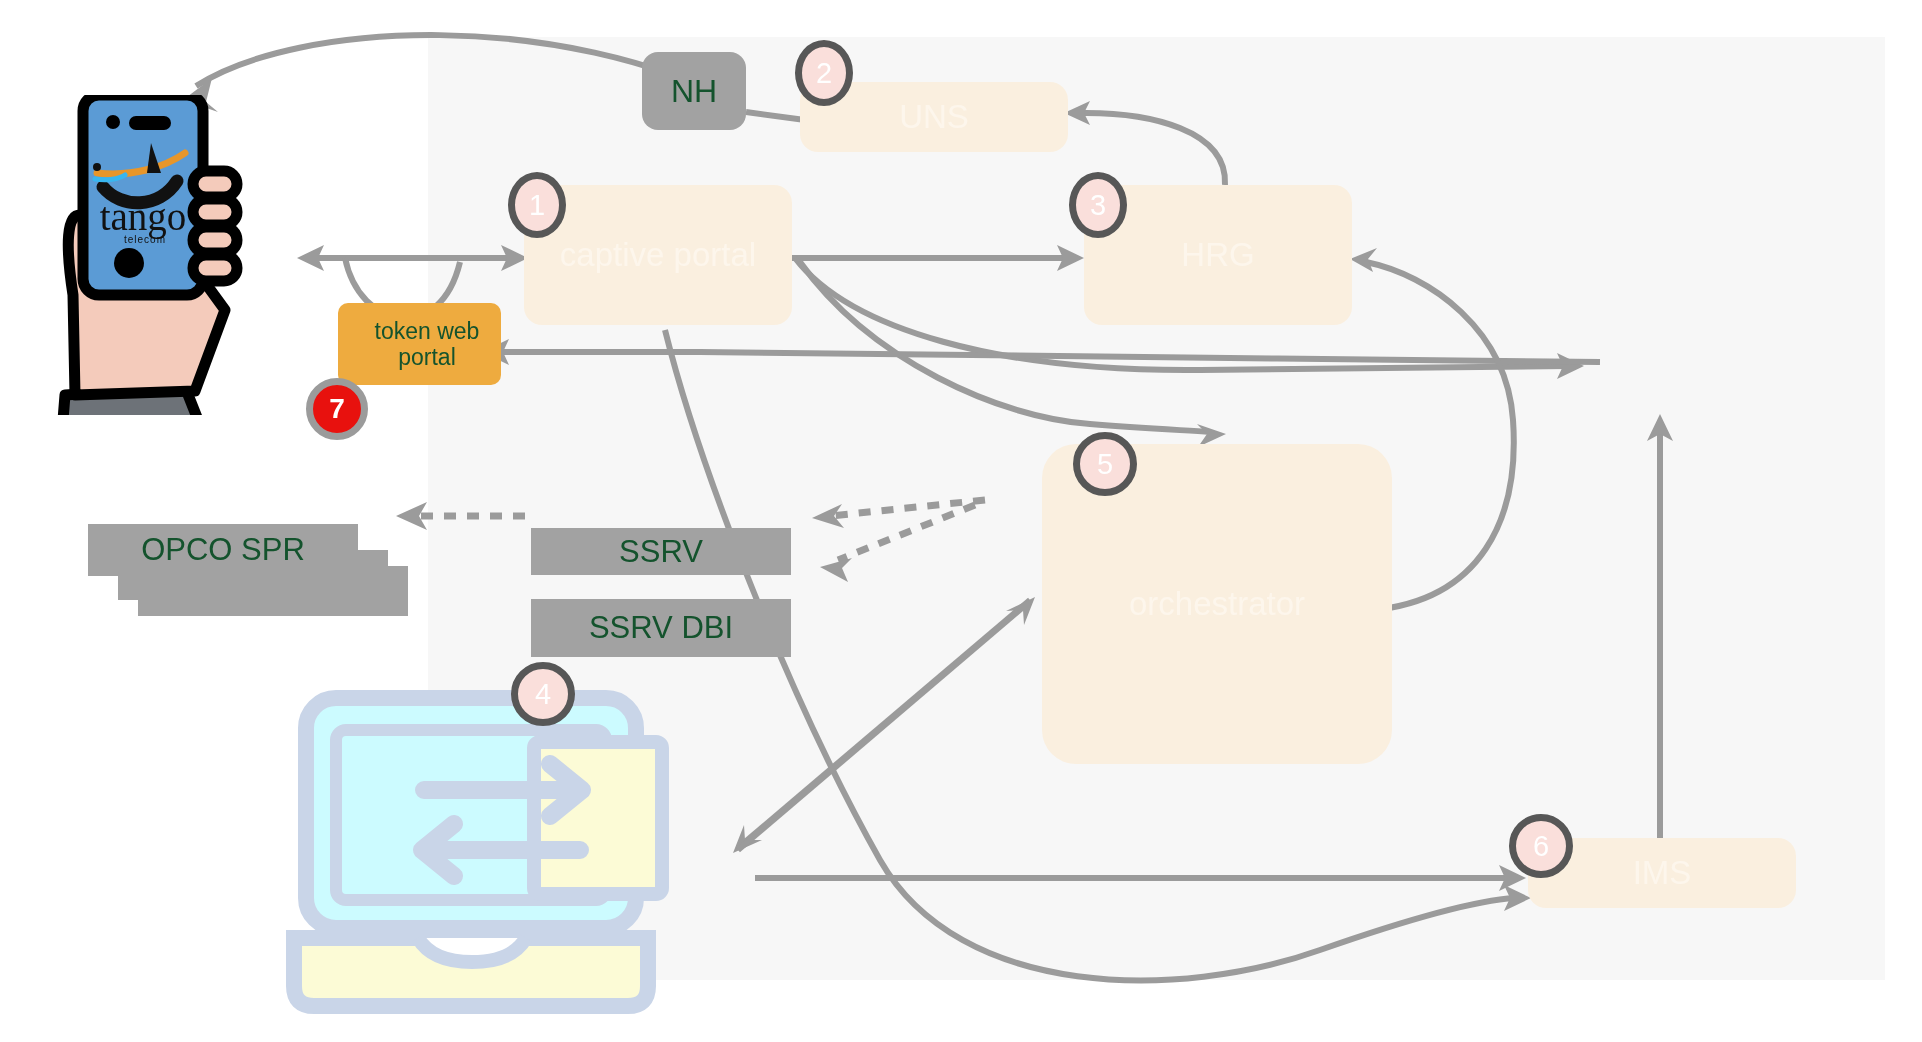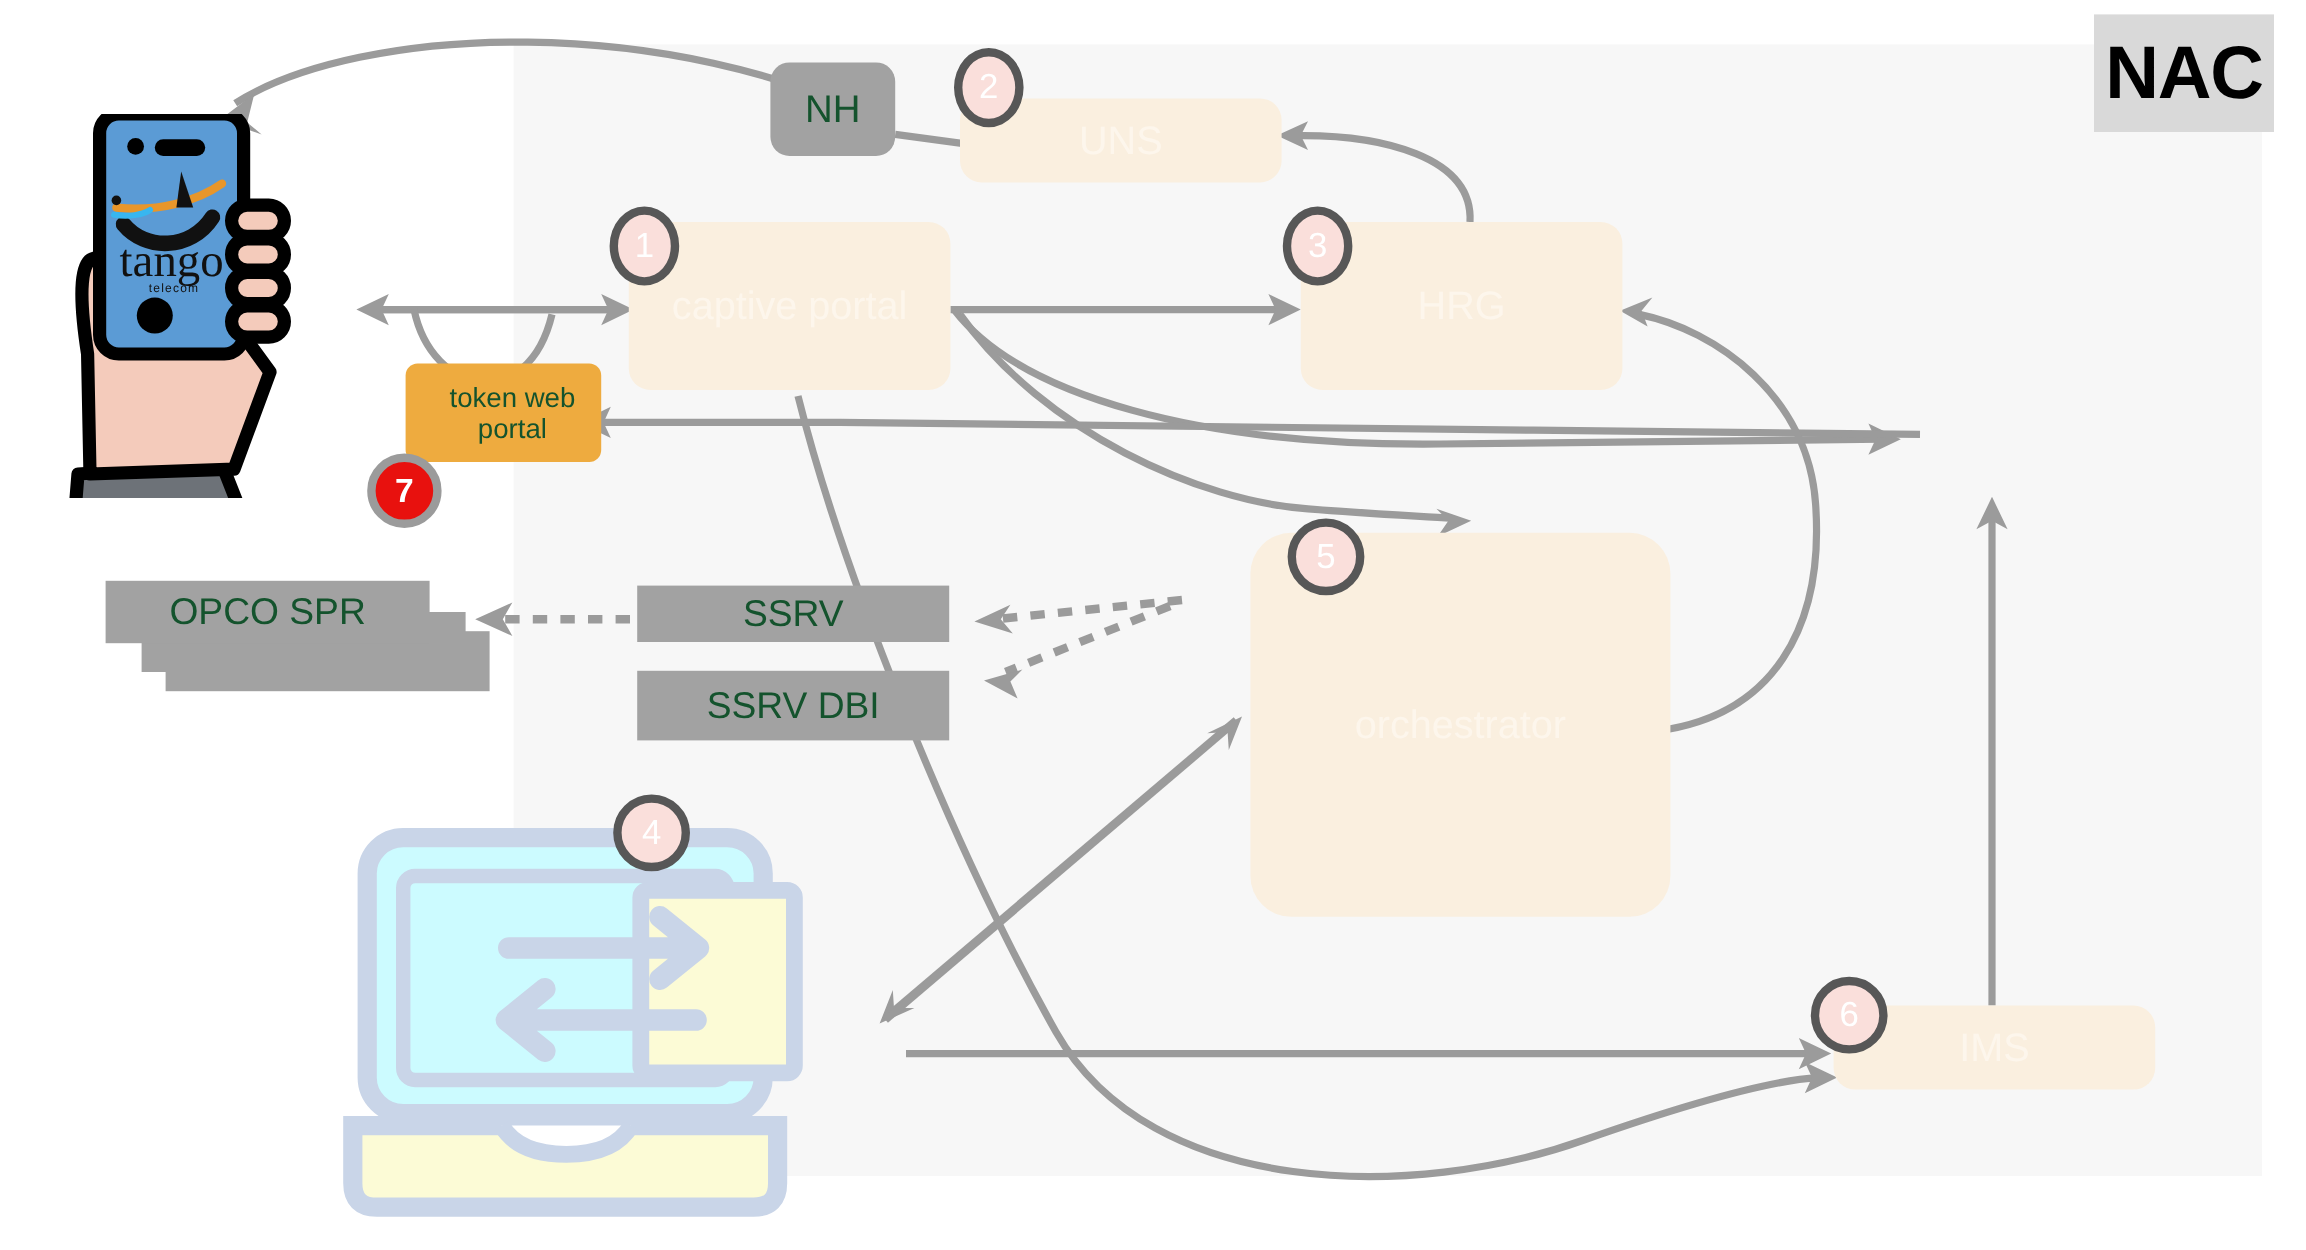--- a/index.html
+++ b/index.html
@@ -8,21 +8,21 @@
   #stage{position:absolute;left:0;top:0;width:1922px;height:1042px;}
 
   
   .nac-panel{position:absolute;left:428px;top:37px;width:1457px;height:943px;
              background:#f7f7f7;}
 
   
   .node{position:absolute;display:flex;align-items:center;justify-content:center;
         text-align:center;color:#14532d;line-height:1.15;}
   .cream{background:#faefdf;border-radius:18px;color:#fdf6ec;}
-  .gray-rect{background:#a2a2a2;}
+  .gray-rect{background:#a2a2a2;margin-top:40px;}
   .gray-round{background:#a2a2a2;border-radius:16px;}
   .orange{background:#eeab3f;border-radius:10px;}
 
   
   .badge{position:absolute;border-radius:50%;background:#fadfdb;
          border:7px solid #575757;display:flex;align-items:center;
          justify-content:center;color:#ffffff;font-size:29px;z-index:40;}
   .badge-red{background:#e8110e;border:7px solid #9b9b9b;color:#ffffff;
              font-weight:bold;font-size:28px;}
 
@@ -217,17 +217,14 @@
   <div class="badge" style="left:1073px;top:432px;width:50px;height:50px;">
     <span>5</span>
   </div>
   <div class="badge" style="left:1509px;top:814px;width:50px;height:50px;">
     <span>6</span>
   </div>
   <div class="badge badge-red" style="left:306px;top:378px;width:48px;height:48px;">
     <span>7</span>
   </div>
 
-  <div class="nac-title">
-    <span>NAC</span>
-  </div>
 
 </div>
 
 </body></html>

